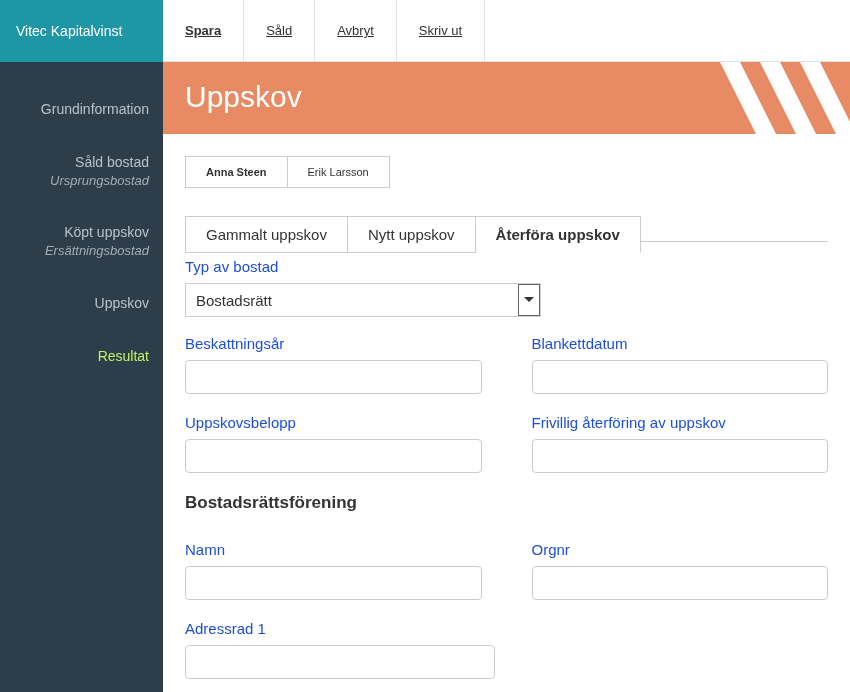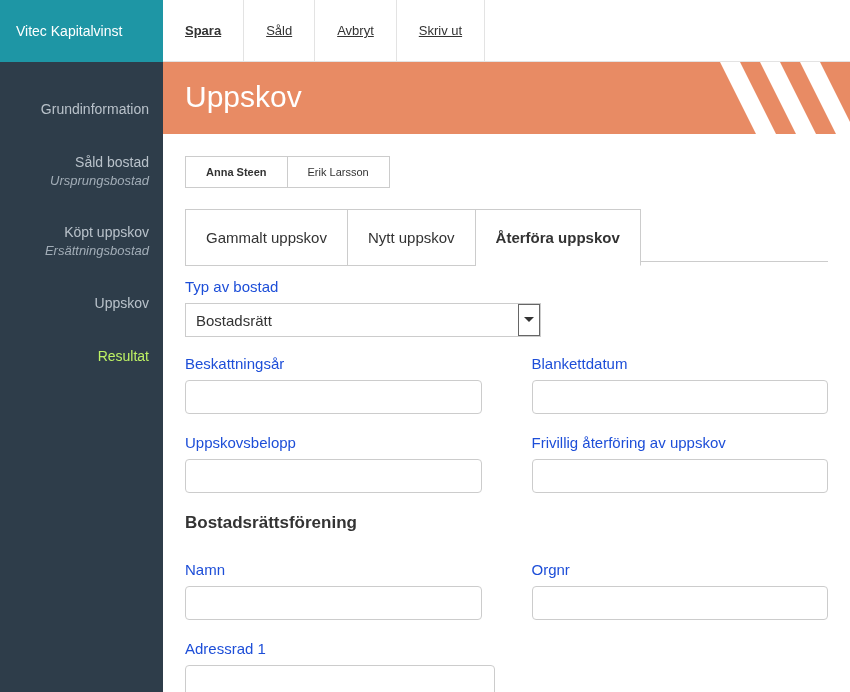--- a/index.html
+++ b/index.html
@@ -124,29 +124,29 @@
     }
     .tab + .tab {
       border-left: none;
     }
     .tabs2 {
       display: flex;
       border-bottom: 1px solid #ccc;
       margin-bottom: 16px;
     }
     .tab2 {
-      padding: 19px 20px;
+      padding: 9px 20px;
       border: 1px solid #ccc;
       background: #fff;
       font-size: 15px;
       cursor: pointer;
       margin-right: 0;
       border-bottom: none;
       position: relative;
-      top: 5px;
+      top: 12px;
     }
     .tab2 + .tab2 {
       border-left: none;
     }
     .tab2.active {
       font-weight: 600;
       border-bottom: 1px solid #fff;
     }
     .tab2:not(.active) {
       border-bottom: 1px solid #ccc;

